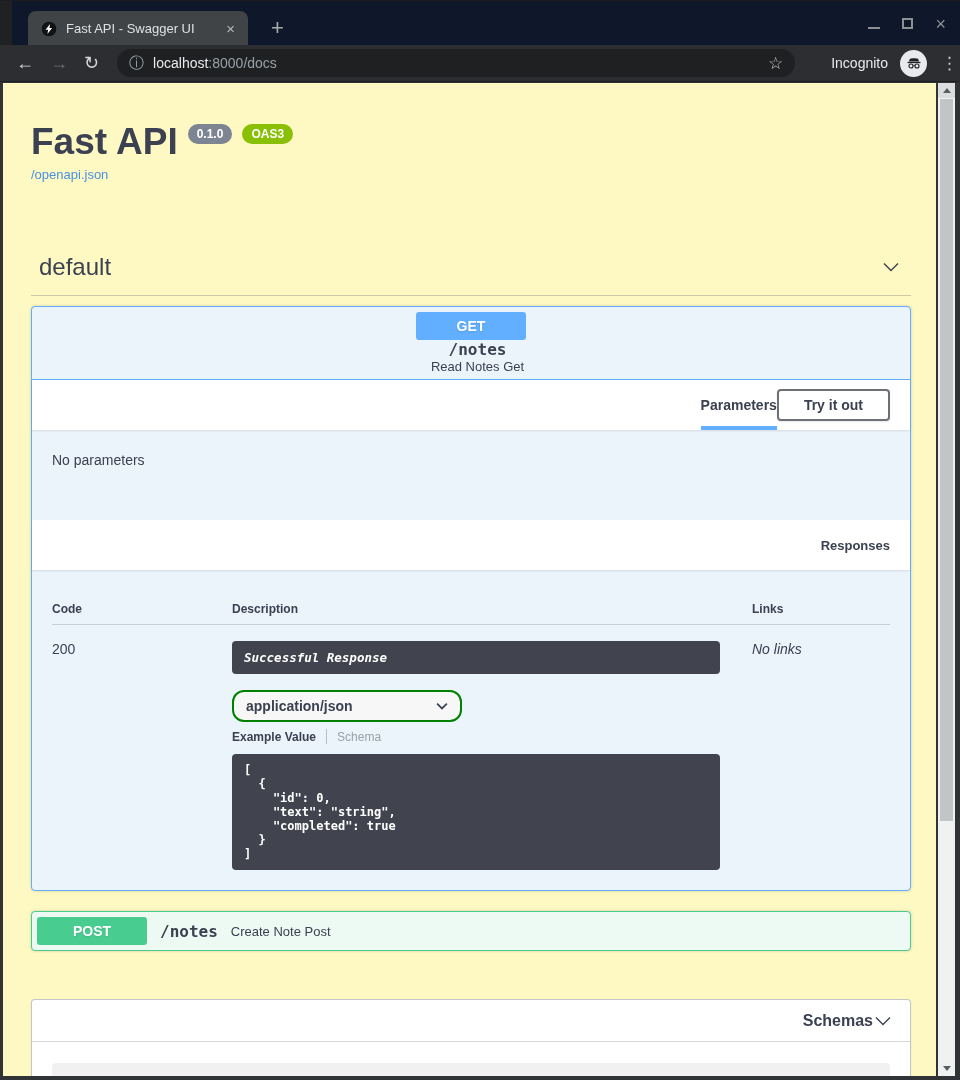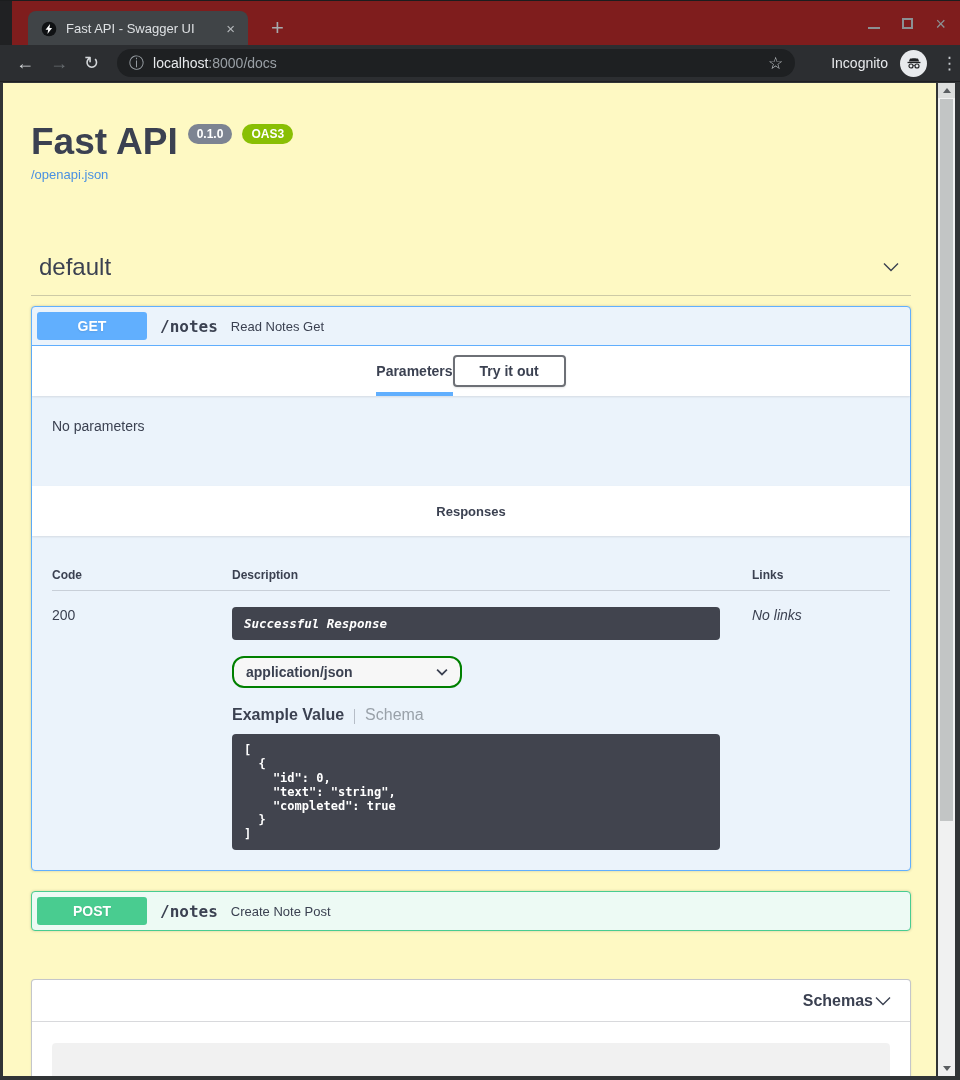--- a/index.html
+++ b/index.html
@@ -1,20 +1,20 @@
 <!DOCTYPE html>
 <html><head>
 <meta charset="utf-8">
 <style>
   * { margin:0; padding:0; box-sizing:border-box; }
   html,body { width:960px; height:1080px; overflow:hidden; }
   body { position:relative; background:#313436; font-family:"Liberation Sans",sans-serif; }
 
   
-  .titlebar { position:absolute; top:0; left:0; right:0; height:45px; background:#7f1d1d; border-top:1px solid #1b1d1e; }
+  .titlebar { position:absolute; top:0; left:0; right:0; height:45px; background:#0f172a; border-top:1px solid #1b1d1e; }
   .titlebar::before { content:""; position:absolute; left:0; top:0; bottom:0; width:12px; background:#202123; }
   .tab { position:absolute; left:28px; top:10px; width:220px; height:35px; background:#404447; border-radius:8px 8px 0 0; display:flex; align-items:center; padding:0 8px; }
   .favicon { width:16px; height:16px; margin:0 9px 0 5px; flex:none; }
   .tab-title { color:#dde0e3; font-size:13px; flex:1; white-space:nowrap; overflow:hidden; }
   .tab-close { color:#b4b8bb; font-size:15px; line-height:15px; padding:2px 5px; border-radius:50%; cursor:pointer; }
   .newtab { position:absolute; left:265px; top:14px; color:#a6abae; font-size:22px; line-height:22px; font-weight:400; cursor:pointer; padding:2px 6px; }
   .win-controls { position:absolute; right:14px; top:0; height:45px; display:flex; align-items:center; gap:22px; }
   .icon-min { width:12px; height:2px; background:#8b9093; display:inline-block; }
   .icon-max { width:11px; height:11px; border:2px solid #8b9093; display:inline-block; }
   .icon-close-win { color:#8b9093; font-size:18px; line-height:14px; }
@@ -53,48 +53,48 @@
   .spec-link { display:inline-block; margin-top:4px; color:#4990e2; font-size:13px; text-decoration:none; cursor:pointer; }
 
   
   .tag-header { margin-top:70px; display:flex; align-items:center; justify-content:space-between; padding:0 10px 14px 8px; border-bottom:1px solid rgba(59,65,81,.25); cursor:pointer; }
   .tag-title { font-size:24px; color:#3b4151; }
 
   
   .opblock { margin-top:10px; border:1px solid #61affe; border-radius:4px; background:#ebf3fb; box-shadow:0 0 3px rgba(0,0,0,.19); }
   .opblock.post { margin-top:20px; border-color:#49cc90; background:#edfaf4; }
   .op-summary { display:flex; align-items:center; padding:5px; cursor:pointer; }
-  .opblock.get .op-summary { border-bottom:1px solid #61affe; }
+  .opblock.get .op-summary { border-bottom:1px solid #61affe;flex-direction:column; }
   .method-btn { flex:none; width:110px; text-align:center; padding:6px 0; border-radius:3px; color:#fff; font-weight:bold; font-size:14px; line-height:16px; text-shadow:0 1px 2px rgba(0,0,0,.1); }
   .opblock.get  .method-btn { background:#61affe; }
   .opblock.post .method-btn { background:#49cc90; }
   .op-path { font-family:"DejaVu Sans Mono",monospace; font-size:16px; font-weight:bold; color:#3b4151; margin-left:13px; }
   .op-desc { font-size:13px; color:#3b4151; margin-left:13px;text-align:center; }
 
-  .section-header { background:#fff; display:flex; align-items:center; justify-content:center; padding:17px 20px; height:50px; box-shadow:0 1px 2px rgba(0,0,0,.1); }
+  .section-header { background:#fff; display:flex; align-items:center; justify-content:flex-end; padding:17px 20px; height:50px; box-shadow:0 1px 2px rgba(0,0,0,.1); }
   .param-tab { font-size:14px; font-weight:bold; color:#3b4151; height:50px; display:flex; align-items:center; border-bottom:4px solid #61affe; padding-top:3px; cursor:pointer; }
   .resp-title { font-size:13px; font-weight:bold; color:#3b4151; }
   .tryout-btn { background:transparent; border:2px solid #6d7076; border-radius:4px; padding:6px 25px; font-family:"Liberation Sans",sans-serif; font-size:14px; font-weight:bold; color:#3b4151; cursor:pointer; box-shadow:0 1px 2px rgba(0,0,0,.1); }
 
   .no-params { padding:22px 20px 52px; font-size:14px; }
 
   .responses-body { padding:20px 20px 20px; }
   .resp-head { display:flex; font-size:12px; font-weight:bold; padding:12px 0 8px; border-bottom:1px solid rgba(59,65,81,.2); }
   .col-code { width:180px; flex:none; }
   .col-desc { flex:1; padding-right:32px; }
   .col-links { width:138px; flex:none; }
   .resp-row { display:flex; padding-top:16px; font-size:14px; }
   .resp-desc-box { background:#41444e; border-radius:4px; padding:10px 12px; color:#fff; font-family:"DejaVu Sans Mono",monospace; font-style:italic; font-weight:bold; font-size:12.5px; line-height:13px; }
   .no-links { font-style:italic; }
 
   .media-select { margin-top:16px; width:230px; height:32px; background:#f7f7f7; border:2px solid #008000; border-radius:12px; display:flex; align-items:center; justify-content:space-between; padding:0 11px 0 12px; font-size:14px; font-weight:bold; color:#3b4151; cursor:pointer; }
   .accept-msg { margin-top:5px; font-size:12px; color:#008000; }
   .accept-msg .mono { font-family:"DejaVu Sans Mono",monospace; font-size:11.5px; }
 
-  .ex-tabs { margin-top:18px; display:flex; align-items:flex-end; font-size:16px; }
+  .ex-tabs { margin-top:7px; display:flex; align-items:flex-end; font-size:12px; }
   .ex-tab-example { font-weight:bold; color:#3b4151; cursor:pointer; }
   .ex-sep { width:1px; height:15px; background:rgba(59,65,81,.3); margin:0 10px; }
   .ex-tab-schema { color:#99a1a9; cursor:pointer; }
   .example-code { margin-top:10px; background:#41444e; border-radius:4px; padding:9px 12px; color:#fff; font-family:"DejaVu Sans Mono",monospace; font-size:12px; font-weight:bold; line-height:14px; white-space:pre; }
 
   
   .schemas { margin-top:48px; border:1px solid rgba(59,65,81,.3); border-radius:4px; background:#fff; box-shadow:0 1px 2px rgba(0,0,0,.1); }
   .schemas-header { display:flex; align-items:center; justify-content:flex-end; padding:0 17px 0 12px; height:42px; border-bottom:1px solid rgba(59,65,81,.2); cursor:pointer; }
   .schemas-title { font-size:16px; font-weight:bold; color:#3b4151; }
   .schemas-body { padding:21px 20px; }

